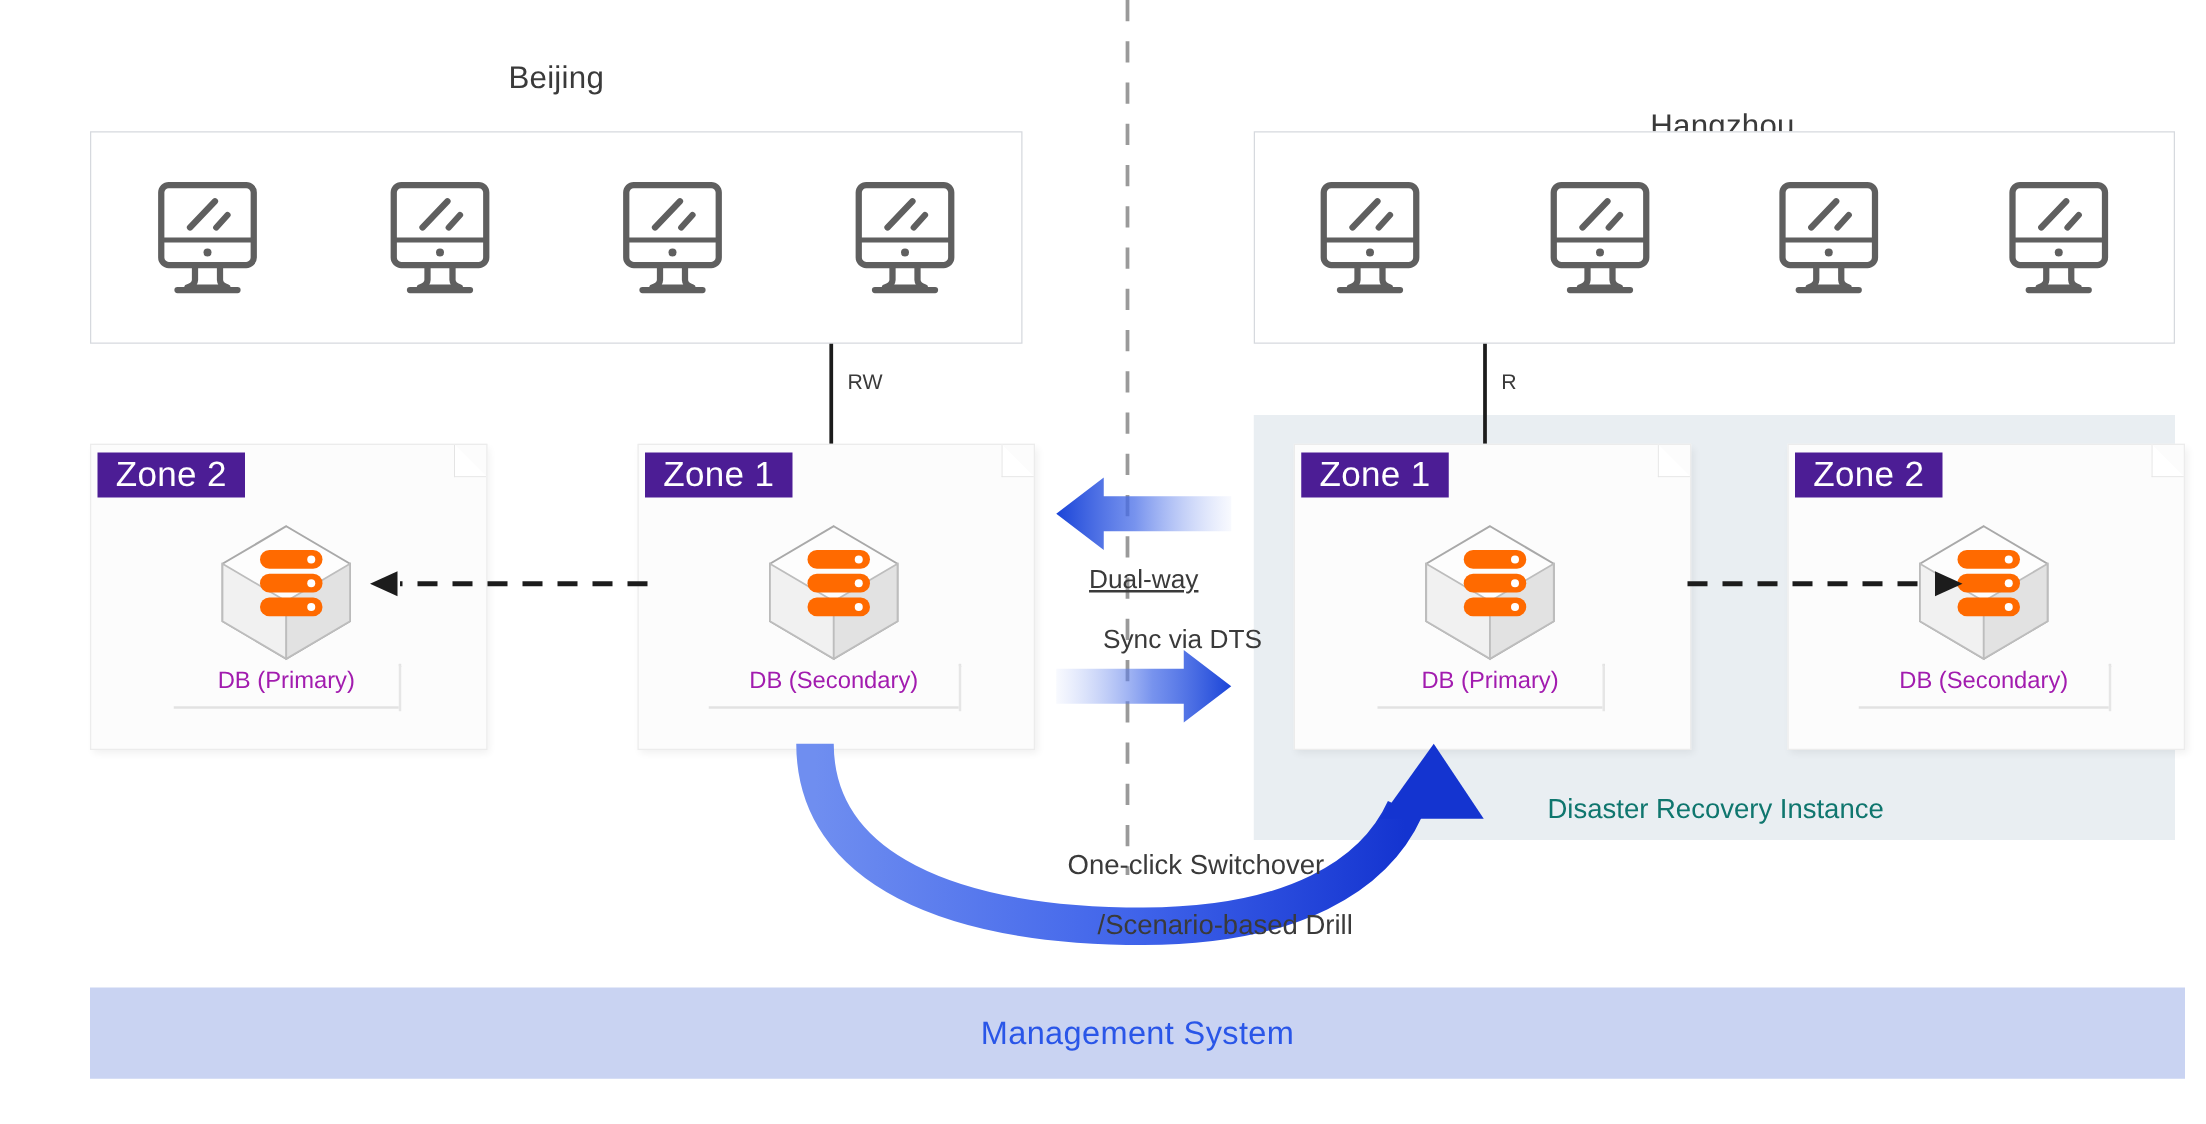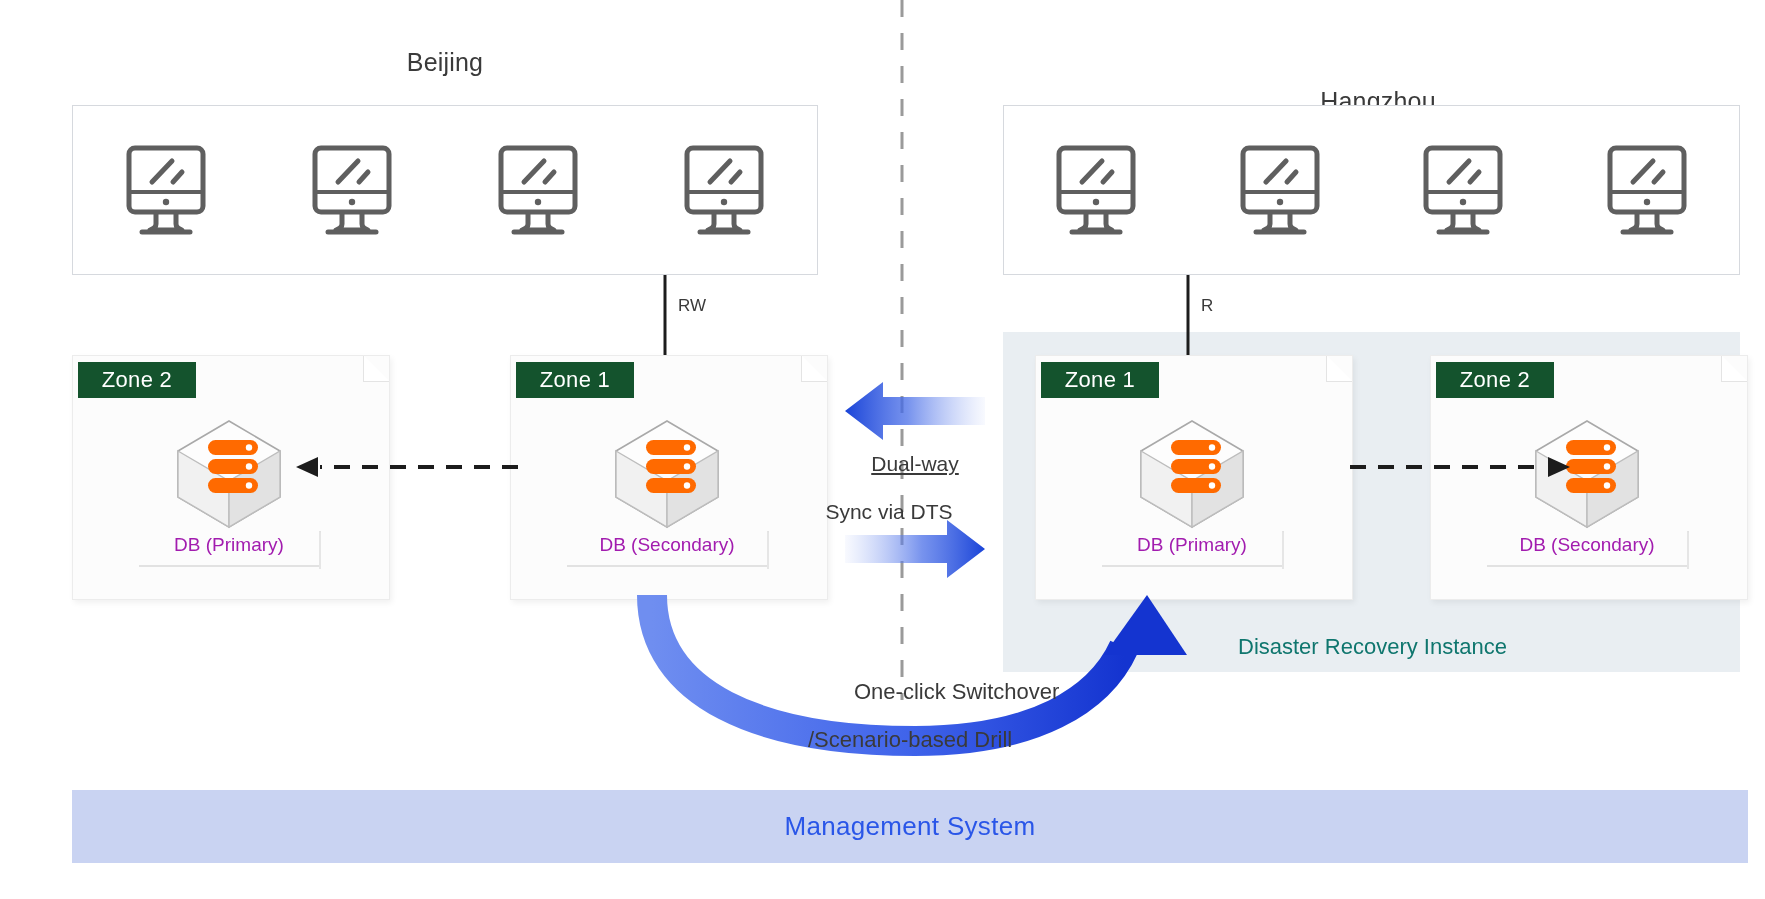--- a/index.html
+++ b/index.html
@@ -16,21 +16,21 @@
   .client-panel{border:1px solid #d6d9de;background:#ffffff;box-sizing:border-box;}
   .monitor-row{position:absolute;left:0;top:0;width:100%;height:100%;
                display:flex;align-items:center;justify-content:space-around;}
 
   
   .zone-card{background:#fcfcfc;border:1px solid #ececec;box-sizing:border-box;
              box-shadow:2px 3px 6px rgba(0,0,0,.06);}
   .zone-card .notch{position:absolute;right:-1px;top:-1px;width:26px;height:26px;
               background:#ffffff;border-left:1px solid #e4e4e4;border-bottom:1px solid #e4e4e4;
               transform:rotate(0deg);clip-path:polygon(0 0,100% 100%,0 100%);}
-  .zone-tab{position:absolute;background:#14532d;color:#ffffff;font-size:22px;
+  .zone-tab{position:absolute;background:#4c1d95;color:#ffffff;font-size:28px;
             display:flex;align-items:center;justify-content:center;letter-spacing:.3px;}
   .db-label{position:absolute;font-size:19px;color:#a21caf;text-align:center;white-space:nowrap;}
   .db-underline{position:absolute;height:0;border-top:2px solid #e2e2e2;}
   .db-underline.rt{position:absolute;width:0;border-left:2px solid #e6e6e6;}
 
   
   .dr-panel{background:#e9eef2;}
   .dr-caption{position:absolute;font-size:22px;color:#0f766e;white-space:nowrap;}
 
   
@@ -246,21 +246,21 @@
       <linearGradient id="gradLeft" x1="0" y1="0" x2="1" y2="0">
         <stop offset="0%" stop-color="#1a44d8" stop-opacity="1"></stop>
         <stop offset="45%" stop-color="#4a6fe8" stop-opacity="0.75"></stop>
         <stop offset="100%" stop-color="#8da5f2" stop-opacity="0.06"></stop>
       </linearGradient>
     </defs>
     <path d="M0 29 L38 0 L38 15 L140 15 L140 43 L38 43 L38 58 Z" fill="url(#gradLeft)"></path>
   </svg>
 
   <div class="abs center-label" style="left:805px;top:452px;width:220px;text-decoration:underline;">Dual-way</div>
-  <div class="abs center-label" style="left:779px;top:500px;width:220px;">Sync via DTS</div>
+  <div class="abs center-label" style="left:836px;top:500px;width:220px;">Sync via DTS</div>
 
   <svg class="abs" style="left:845px;top:520px;" width="140" height="58" viewBox="0 0 140 58">
     <defs>
       <linearGradient id="gradRight" x1="0" y1="0" x2="1" y2="0">
         <stop offset="0%" stop-color="#8da5f2" stop-opacity="0.06"></stop>
         <stop offset="55%" stop-color="#4a6fe8" stop-opacity="0.75"></stop>
         <stop offset="100%" stop-color="#1a44d8" stop-opacity="1"></stop>
       </linearGradient>
     </defs>
     <path d="M140 29 L102 0 L102 15 L0 15 L0 43 L102 43 L102 58 Z" fill="url(#gradRight)"></path>
@@ -272,19 +272,19 @@
         <stop offset="0%" stop-color="#6f8ef0"></stop>
         <stop offset="55%" stop-color="#3f63ea"></stop>
         <stop offset="100%" stop-color="#1434d0"></stop>
       </linearGradient>
     </defs>
     <path d="M22 0 C22 100 130 146 285 146 C405 146 470 105 494 52" fill="none" stroke="url(#gradCurve)" stroke-width="30" stroke-linecap="butt"></path>
     <polygon points="517,0 474,60 557,60" fill="#1434d0"></polygon>
   </svg>
 
   <div class="abs switch-label" style="left:810px;top:679px;">One-click Switchover</div>
-  <div class="abs switch-label" style="left:764px;top:727px;">/Scenario-based Drill</div>
+  <div class="abs switch-label" style="left:834px;top:727px;">/Scenario-based Drill</div>
 
   <div class="abs mgmt-bar" style="left:72px;top:790px;width:1676px;height:73px;">
     <span class="mgmt-text">Management System</span>
   </div>
 
 </div>
 
 </body></html>

